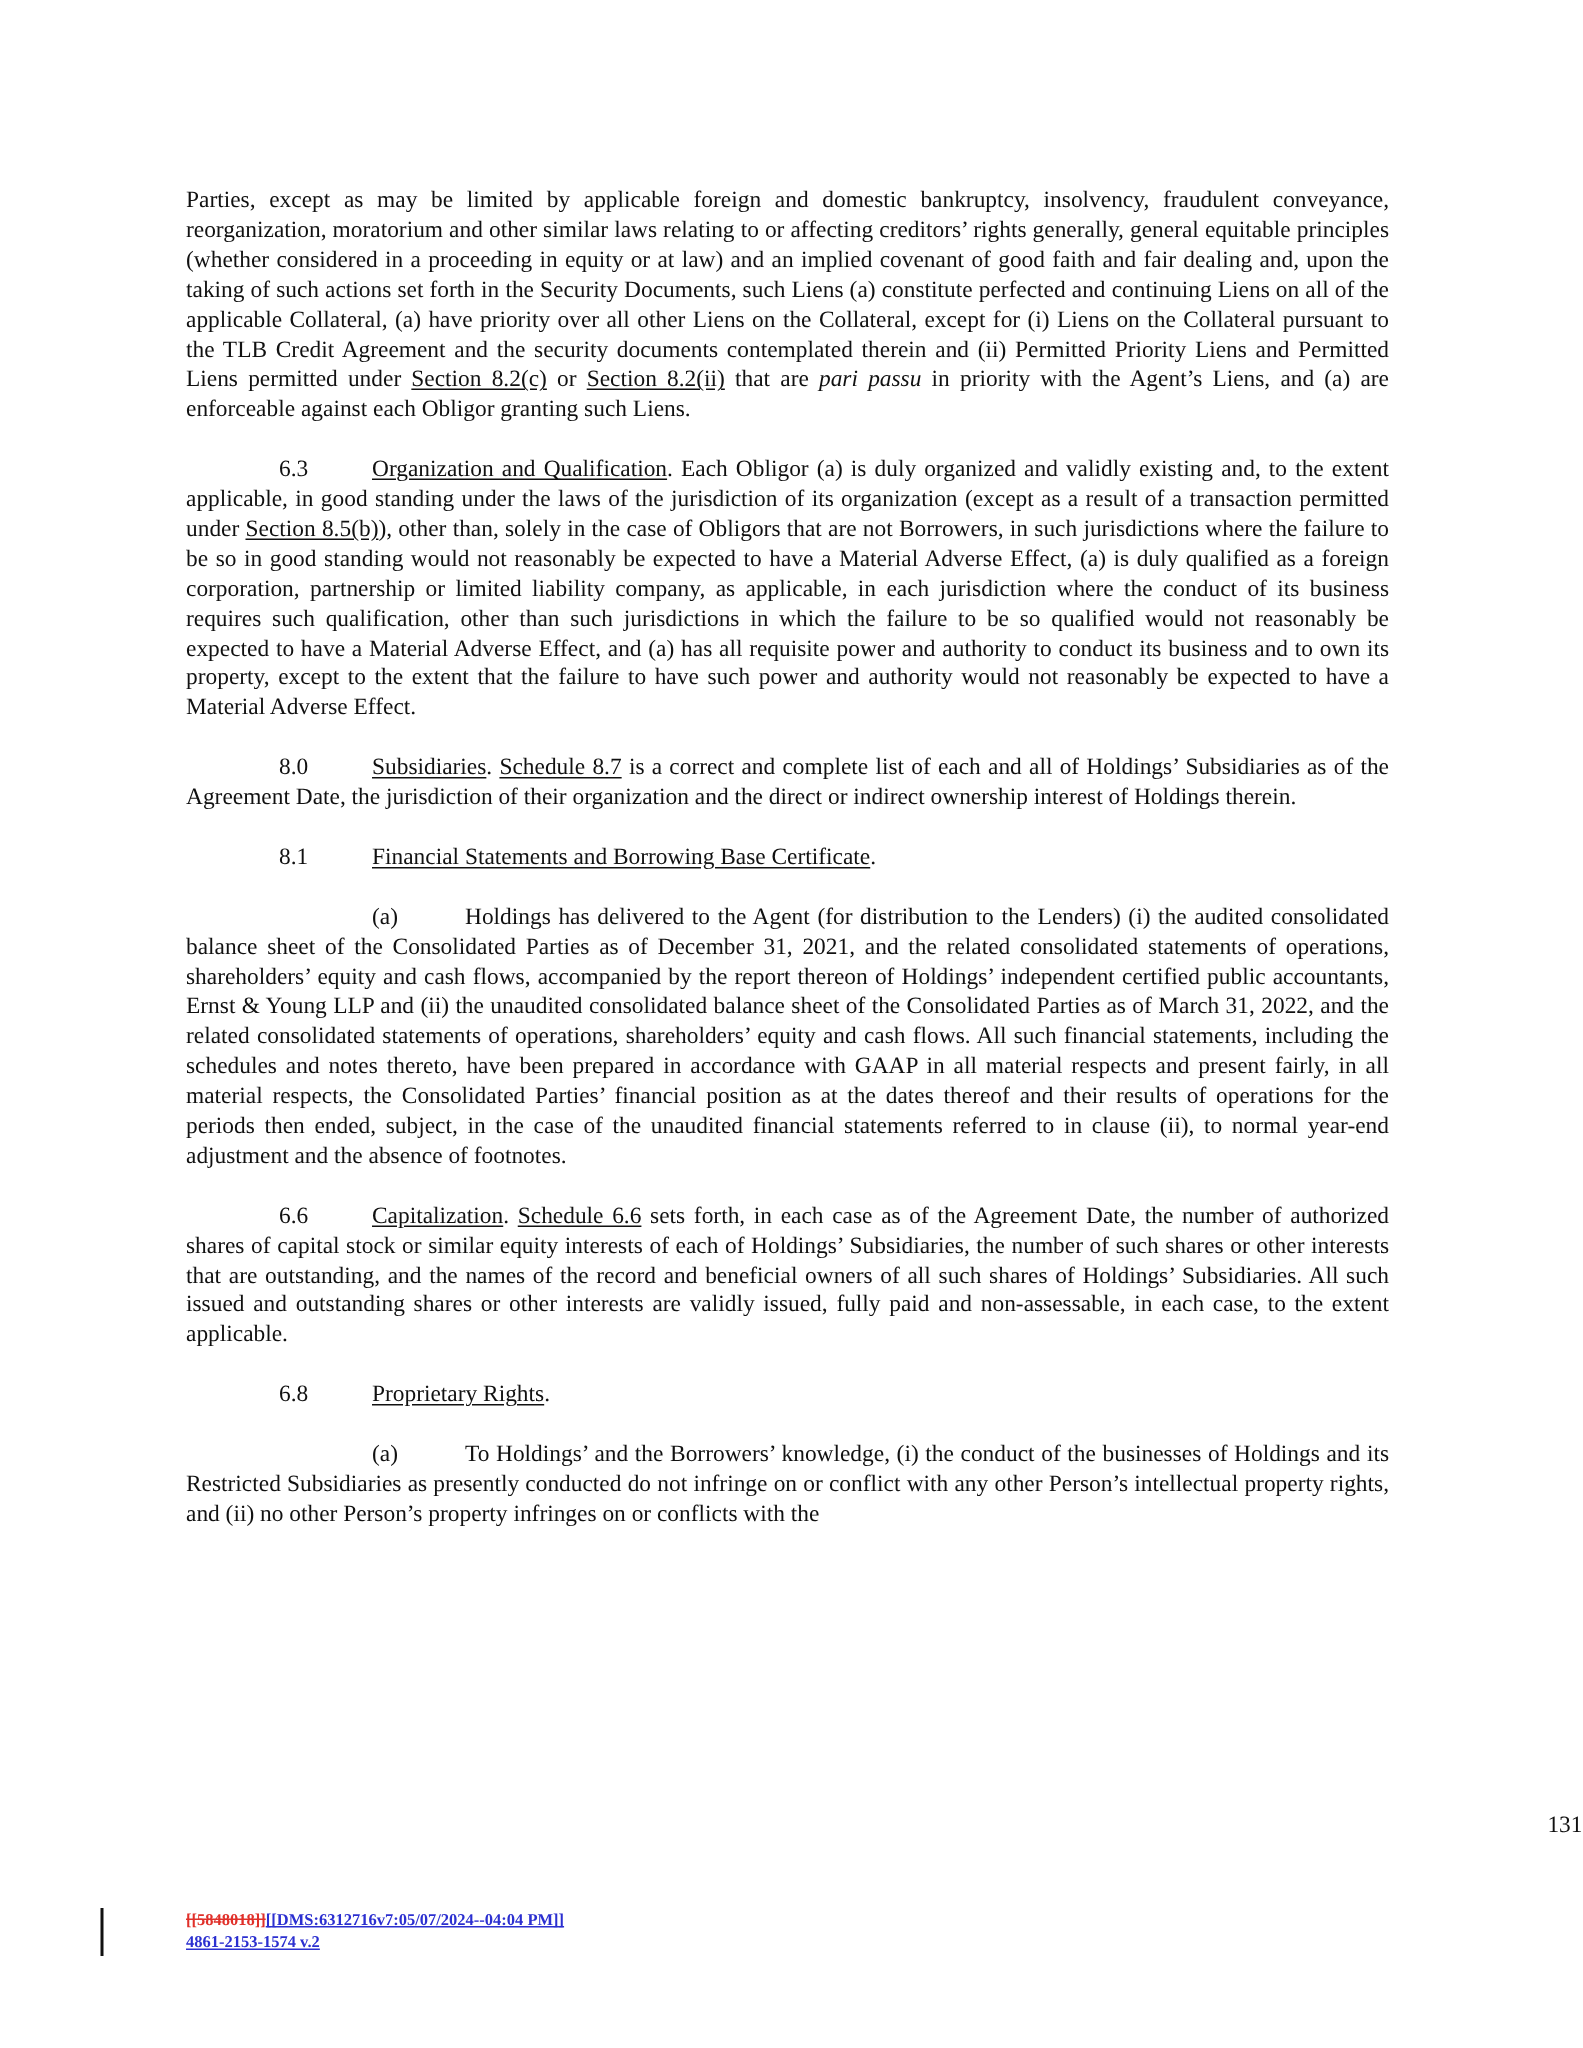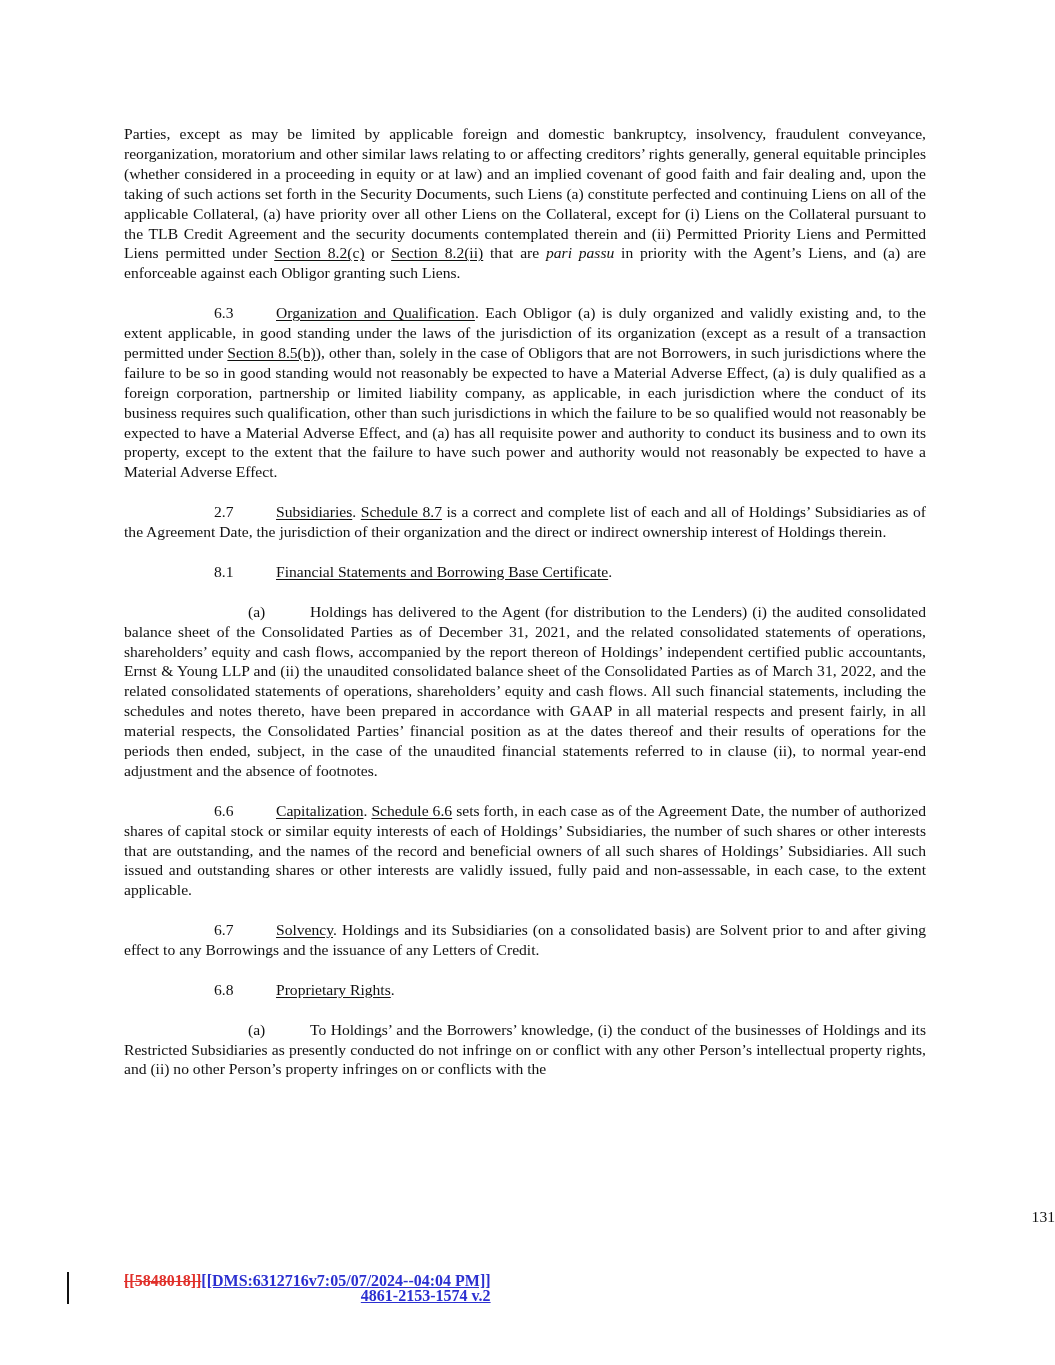--- a/index.html
+++ b/index.html
@@ -6,57 +6,56 @@
   body { width: 1055px; height: 1365px; position: relative; overflow: hidden; }
   .page {
     position: absolute; left: 124px; top: 124px; width: 802px;
     font-family: "Liberation Serif", serif; font-size: 15.6px; line-height: 19.9px;
     color: #111111;
   }
   .para { text-align: justify; margin: 0 0 19.9px 0; }
   .para.first { margin-top: 0; }
   .indent1 { text-indent: 62px; }
   .indent2 { text-indent: 124px; }
-  .sec-num { display: inline-block; width: 62px; text-indent: 0; margin-left: 28px; }
+  .sec-num { display: inline-block; width: 62px; text-indent: 0; }
   .sub-num { display: inline-block; width: 62px; text-indent: 0; }
   u, .u { text-decoration: underline; text-underline-offset: 2px; }
   i { }
   .page-number {
     position: absolute; left: 0; width: 1055px; top: 1208px; text-align: right;
     font-family: "Liberation Serif", serif; font-size: 15.6px; color: #111;
   }
   .footer {
     position: absolute; left: 124px; top: 1273px;
-    font-family: "Liberation Serif", serif; font-size: 16px; font-weight: bold; line-height: 15px; text-align: right;
+    font-family: "Liberation Serif", serif; font-size: 11px; font-weight: bold; line-height: 15px;
   }
   .footer .old { color: #e0302a; text-decoration: line-through; }
   .footer .new { color: #2b2fd0; text-decoration: underline; }
   .change-bar {
     position: absolute; left: 67px; top: 1272px; width: 2px; height: 32px; background: #111;
   }
 </style>
 </head>
 <body>
 
 <div class="page">
 
   <p class="para first"><span>Parties, except as may be limited by applicable foreign and domestic bankruptcy, insolvency, fraudulent conveyance, reorganization, moratorium and other similar laws relating to or affecting creditors’ rights generally, general equitable principles (whether considered in a proceeding in equity or at law) and an implied covenant of good faith and fair dealing and, upon the taking of such actions set forth in the Security Documents, such Liens (a) constitute perfected and continuing Liens on all of the applicable Collateral, (a) have priority over all other Liens on the Collateral, except for (i) Liens on the Collateral pursuant to the TLB Credit Agreement and the security documents contemplated therein and (ii) Permitted Priority Liens and Permitted Liens permitted under </span><u>Section 8.2(c)</u><span> or </span><u>Section 8.2(ii)</u><span> that are </span><i>pari passu</i><span> in priority with the Agent’s Liens, and (a) are enforceable against each Obligor granting such Liens.</span></p>
 
   <p class="para indent1"><span class="sec-num">6.3</span><u>Organization and Qualification</u><span>.  Each Obligor (a) is duly organized and validly existing and, to the extent applicable, in good standing under the laws of the jurisdiction of its organization (except as a result of a transaction permitted under </span><u>Section 8.5(b)</u><span>), other than, solely in the case of Obligors that are not Borrowers, in such jurisdictions where the failure to be so in good standing would not reasonably be expected to have a Material Adverse Effect, (a) is duly qualified as a foreign corporation, partnership or limited liability company, as applicable, in each jurisdiction where the conduct of its business requires such qualification, other than such jurisdictions in which the failure to be so qualified would not reasonably be expected to have a Material Adverse Effect, and (a) has all requisite power and authority to conduct its business and to own its property, except to the extent that the failure to have such power and authority would not reasonably be expected to have a Material Adverse Effect.</span></p>
 
-  <p class="para indent1"><span class="sec-num">2.7</span><u>Subsidiaries</u><span>.  </span><u>Schedule 8.7</u><span> is a correct and complete list of each and all of Holdings’ Subsidiaries as of the Agreement Date, the jurisdiction of their organization and the direct or indirect ownership interest of Holdings therein.</span></p>
+  <p class="para indent1"><span class="sec-num">8.0</span><u>Subsidiaries</u><span>.  </span><u>Schedule 8.7</u><span> is a correct and complete list of each and all of Holdings’ Subsidiaries as of the Agreement Date, the jurisdiction of their organization and the direct or indirect ownership interest of Holdings therein.</span></p>
 
   <p class="para indent1"><span class="sec-num">8.1</span><u>Financial Statements and Borrowing Base Certificate</u><span>.</span></p>
 
   <p class="para indent2"><span class="sub-num">(a)</span><span>Holdings has delivered to the Agent (for distribution to the Lenders) (i) the audited consolidated balance sheet of the Consolidated Parties as of December 31, 2021, and the related consolidated statements of operations, shareholders’ equity and cash flows, accompanied by the report thereon of Holdings’ independent certified public accountants, Ernst &amp; Young LLP and (ii) the unaudited consolidated balance sheet of the Consolidated Parties as of March 31, 2022, and the related consolidated statements of operations, shareholders’ equity and cash flows.  All such financial statements, including the schedules and notes thereto, have been prepared in accordance with GAAP in all material respects and present fairly, in all material respects, the Consolidated Parties’ financial position as at the dates thereof and their results of operations for the periods then ended, subject, in the case of the unaudited financial statements referred to in clause (ii), to normal year-end adjustment and the absence of footnotes.</span></p>
 
 
   <p class="para indent1"><span class="sec-num">6.6</span><u>Capitalization</u><span>.  </span><u>Schedule 6.6</u><span> sets forth, in each case as of the Agreement Date, the number of authorized shares of capital stock or similar equity interests of each of Holdings’ Subsidiaries, the number of such shares or other interests that are outstanding, and the names of the record and beneficial owners of all such shares of Holdings’ Subsidiaries.  All such issued and outstanding shares or other interests are validly issued, fully paid and non-assessable, in each case, to the extent applicable.</span></p>
 
-  <p class="para indent1"><span class="sec-num">6.7</span><u>Solvency</u><span>.  Holdings and its Subsidiaries (on a consolidated basis) are Solvent prior to and after giving effect to any Borrowings and the issuance of any Letters of Credit.</span></p>
 
   <p class="para indent1"><span class="sec-num">6.8</span><u>Proprietary Rights</u><span>.</span></p>
 
   <p class="para indent2" style="margin-bottom:4px"><span class="sub-num">(a)</span><span>To Holdings’ and the Borrowers’ knowledge, (i) the conduct of the businesses of Holdings and its Restricted Subsidiaries as presently conducted do not infringe on or conflict with any other Person’s intellectual property rights, and (ii) no other Person’s property infringes on or conflicts with the</span></p>
 
 </div>
 
 <div class="page-number">131</div>
 
 <div class="change-bar"></div>

